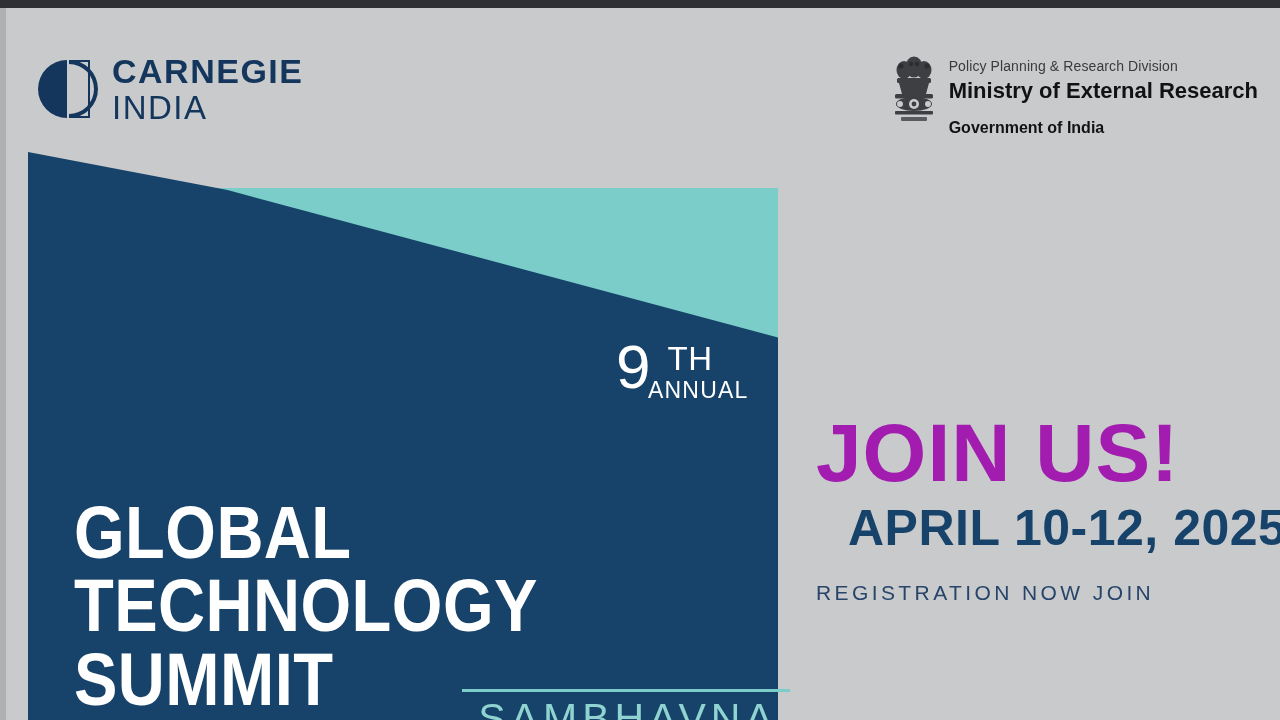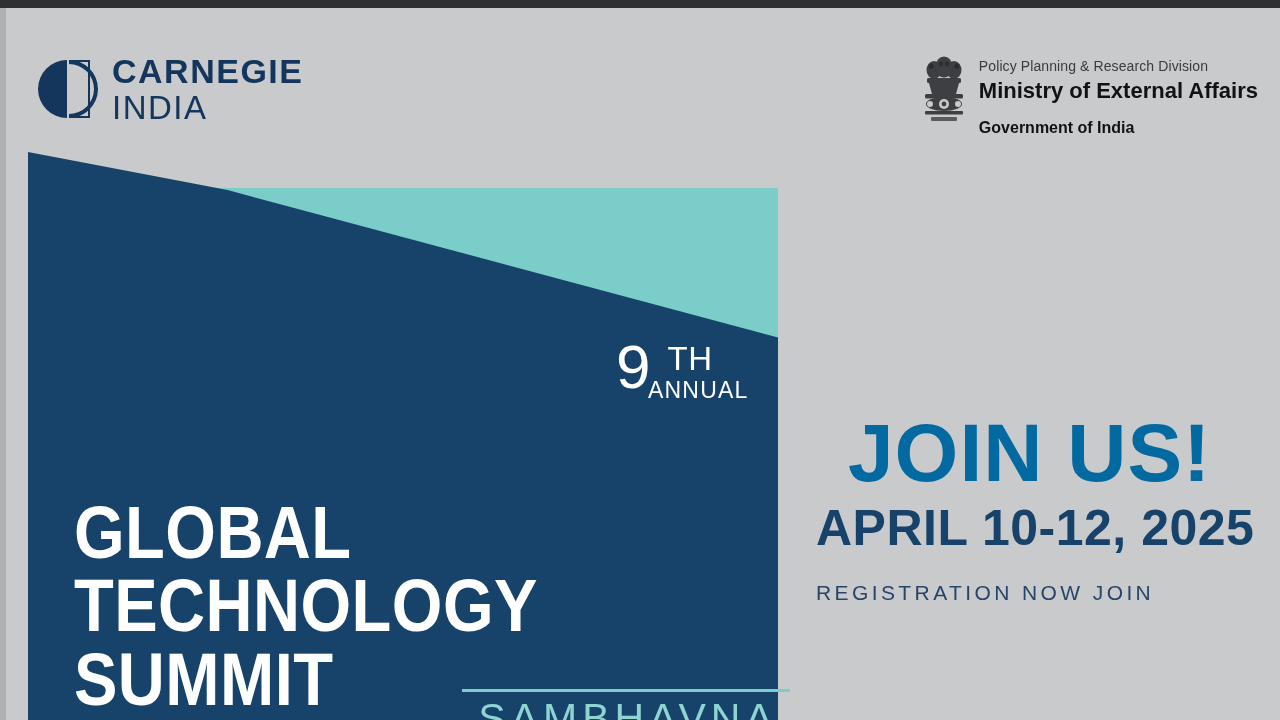--- a/index.html
+++ b/index.html
@@ -207,36 +207,36 @@
   }
 
   
   .join-col {
     position: absolute;
     left: 810px;
     top: 406px;
     width: 450px;
   }
   .join-headline {
-    color: #0369a1;
+    color: #a21caf;
     font-size: 82px;
     font-weight: bold;
     letter-spacing: 1px;
     line-height: 0.95;
     white-space: nowrap;
-    margin-left: 32px;
   }
   .join-dates {
     color: #17436a;
     font-size: 50px;
     font-weight: bold;
     letter-spacing: 0.5px;
     line-height: 1.06;
     margin-top: 10px;
     white-space: nowrap;
+    margin-left: 32px;
   }
   .join-status {
     color: #27456b;
     font-size: 21px;
     font-weight: normal;
     letter-spacing: 3.4px;
     margin-top: 26px;
     white-space: nowrap;
   }
 </style>
@@ -280,21 +280,21 @@
           <circle cx="23" cy="48" r="5" fill="#c9cacb"></circle>
           <circle cx="23" cy="48" r="2.4" fill="#3d3f42"></circle>
           <circle cx="9" cy="48" r="3" fill="#c9cacb"></circle>
           <circle cx="37" cy="48" r="3" fill="#c9cacb"></circle>
           <rect x="4" y="55" width="38" height="3.5" rx="1"></rect>
           <rect x="10" y="61" width="26" height="4" rx="1" opacity="0.8"></rect>
         </g>
       </svg>
       <div class="ministry-text">
         <span class="ministry-div">Policy Planning &amp; Research Division</span>
-        <span class="ministry-name">Ministry of External Affairs</span>
+        <span class="ministry-name">Ministry of External Research</span>
         <span class="ministry-gov">Government of India</span>
       </div>
     </div>
 
     <div class="poster">
       <div class="poster-teal"></div>
       <div class="poster-navy"></div>
 
       <div class="annual-badge">
         <div class="annual-top">

